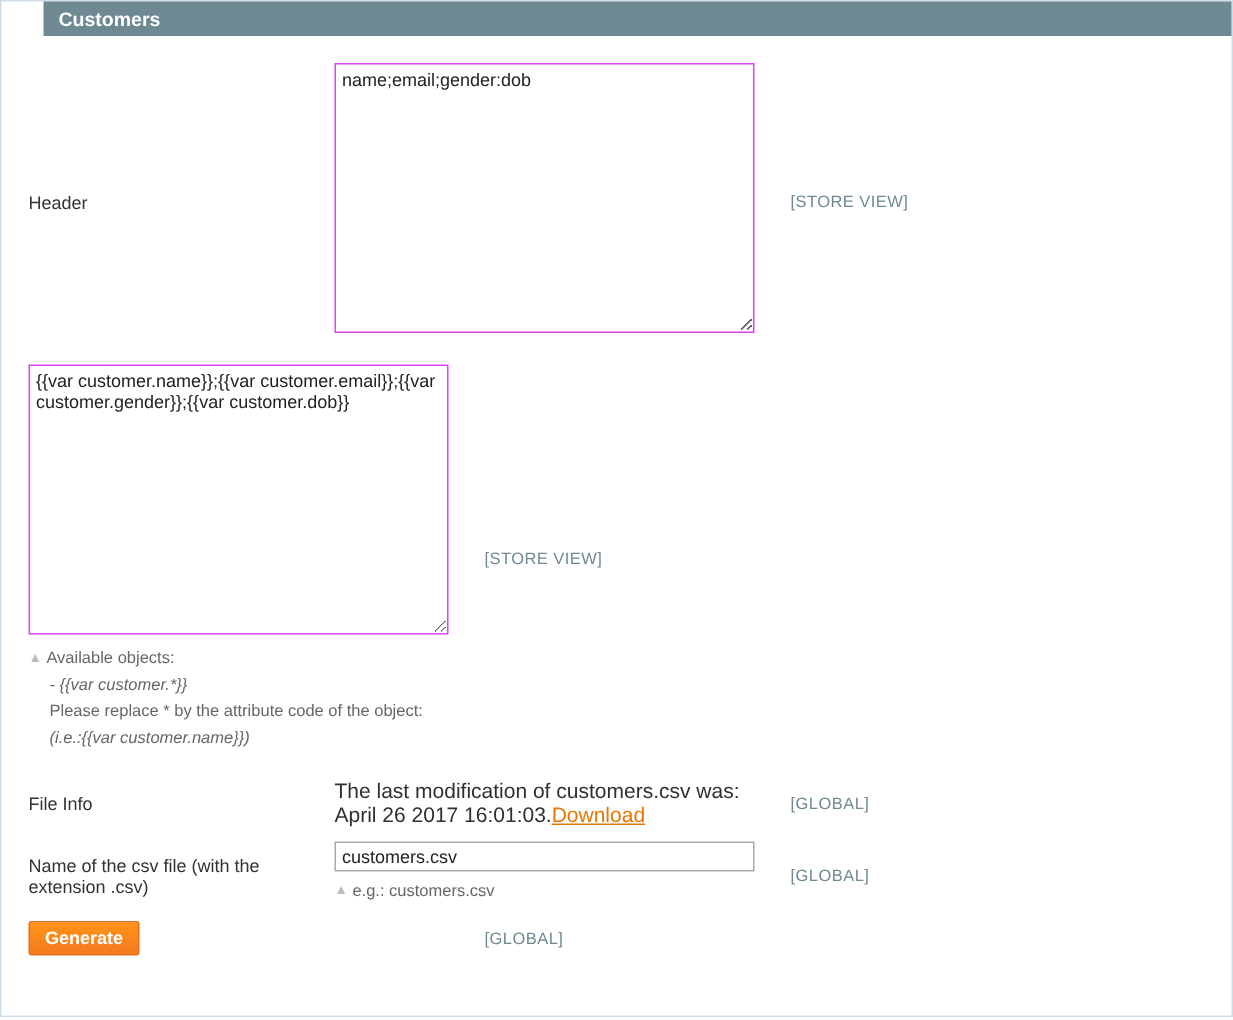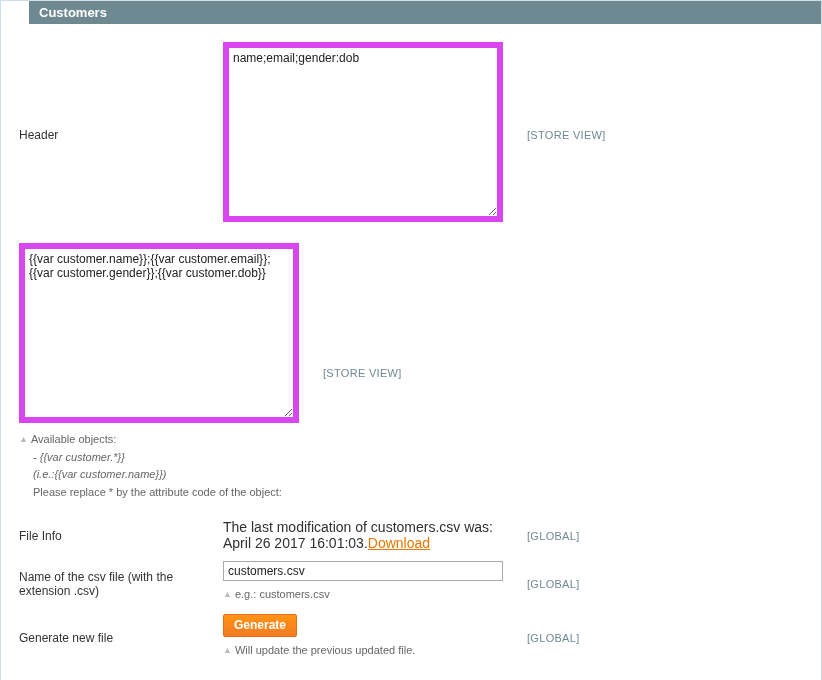--- a/index.html
+++ b/index.html
@@ -48,21 +48,21 @@
     flex-shrink: 0;
     color: #6f8992;
     font-size: 11px;
     padding-top: 2px;
     letter-spacing: 0.3px;
   }
   textarea.cfg-textarea {
     width: 280px;
     height: 180px;
     resize: both;
-    border: 6px solid #d946ef;
+    border: 1px solid #d946ef;
     font-family: Arial, Helvetica, sans-serif;
     font-size: 12px;
     padding: 3px 4px;
     color: #222;
   }
   input.cfg-input {
     width: 280px;
     border: 1px solid #aaa;
     font-size: 12px;
     padding: 2px 4px;
@@ -123,22 +123,22 @@
       </div>
       <div class="scope-col">[STORE VIEW]</div>
     </div>
 
     <div class="field-row">
       <div class="value-col">
         <textarea class="cfg-textarea" style="">{{var customer.name}};{{var customer.email}};{{var customer.gender}};{{var customer.dob}}</textarea>
         <div class="note">
           <span class="note-prefix">▲</span><span>Available objects:</span>
           <span class="note-sub note-italic">- {{var customer.*}}</span>
+          <span class="note-sub">Please replace * by the attribute code of the object:</span>
           <span class="note-sub note-italic">(i.e.:{{var customer.name}})</span>
-          <span class="note-sub">Please replace * by the attribute code of the object:</span>
         </div>
       </div>
       <div class="scope-col">[STORE VIEW]</div>
     </div>
 
     <div class="field-row mb-small">
       <div class="label-col">File Info</div>
       <div class="value-col fileinfo-text">
         <span>The last modification of customers.csv was: April 26 2017 16:01:03.</span><a class="link">Download</a>
       </div>
@@ -150,24 +150,20 @@
       <div class="value-col">
         <input class="cfg-input" type="text" value="customers.csv" style="">
         <div class="note">
           <span class="note-prefix">▲</span><span>e.g.: customers.csv</span>
         </div>
       </div>
       <div class="scope-col">[GLOBAL]</div>
     </div>
 
     <div class="field-row">
-      <div class="label-col">Generate new file</div>
       <div class="value-col">
         <button class="btn-generate">Generate</button>
-        <div class="note">
-          <span class="note-prefix">▲</span><span>Will update the previous updated file.</span>
-        </div>
       </div>
       <div class="scope-col">[GLOBAL]</div>
     </div>
 
   </div>
 </div>
 
 </body></html>

